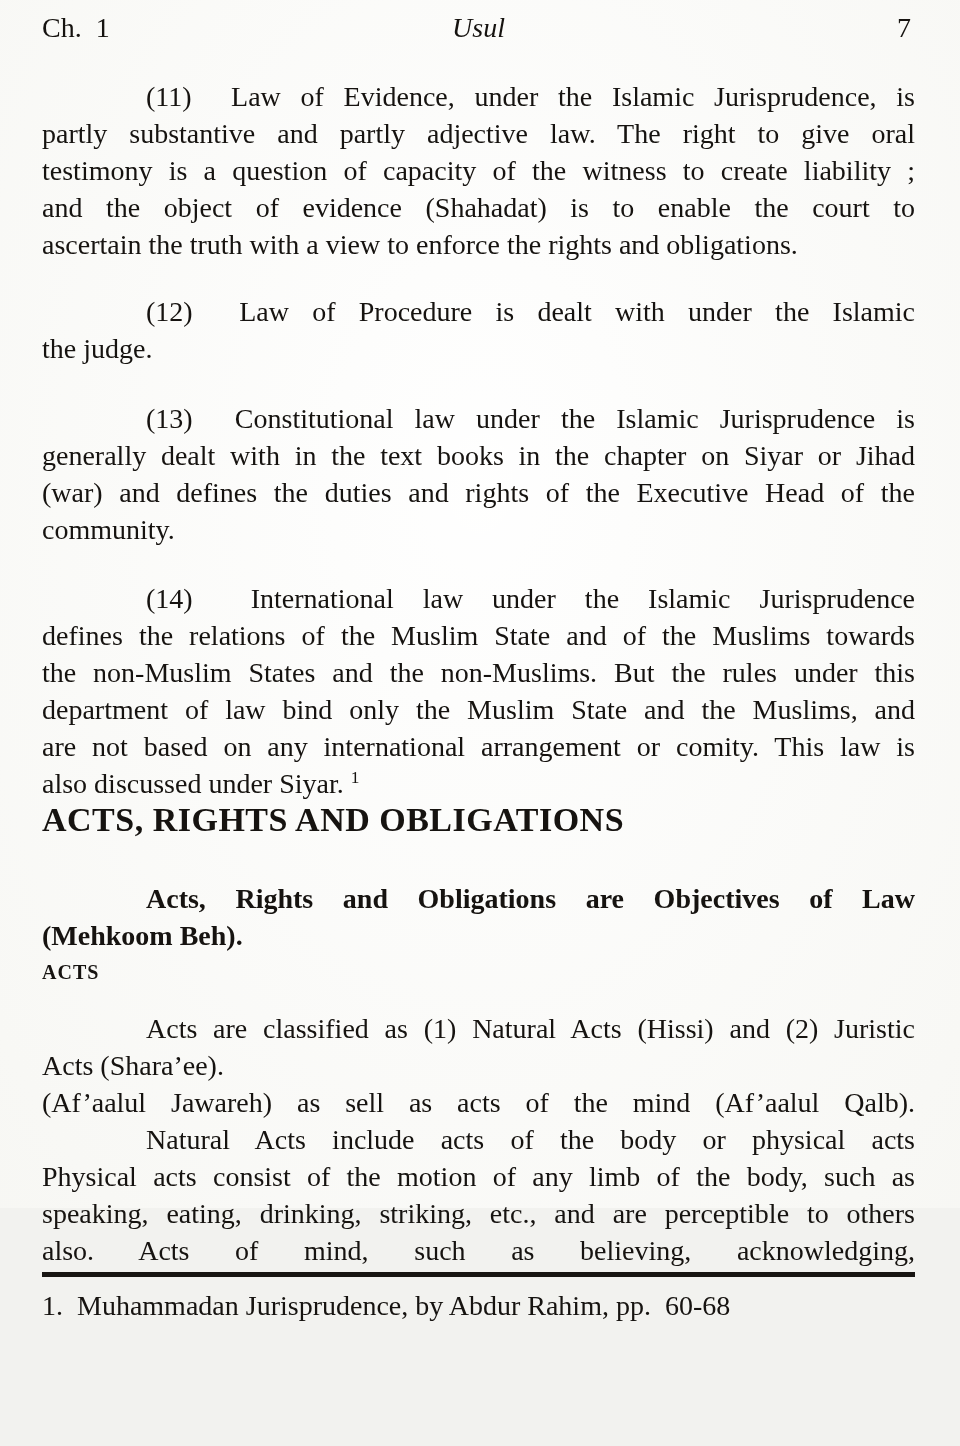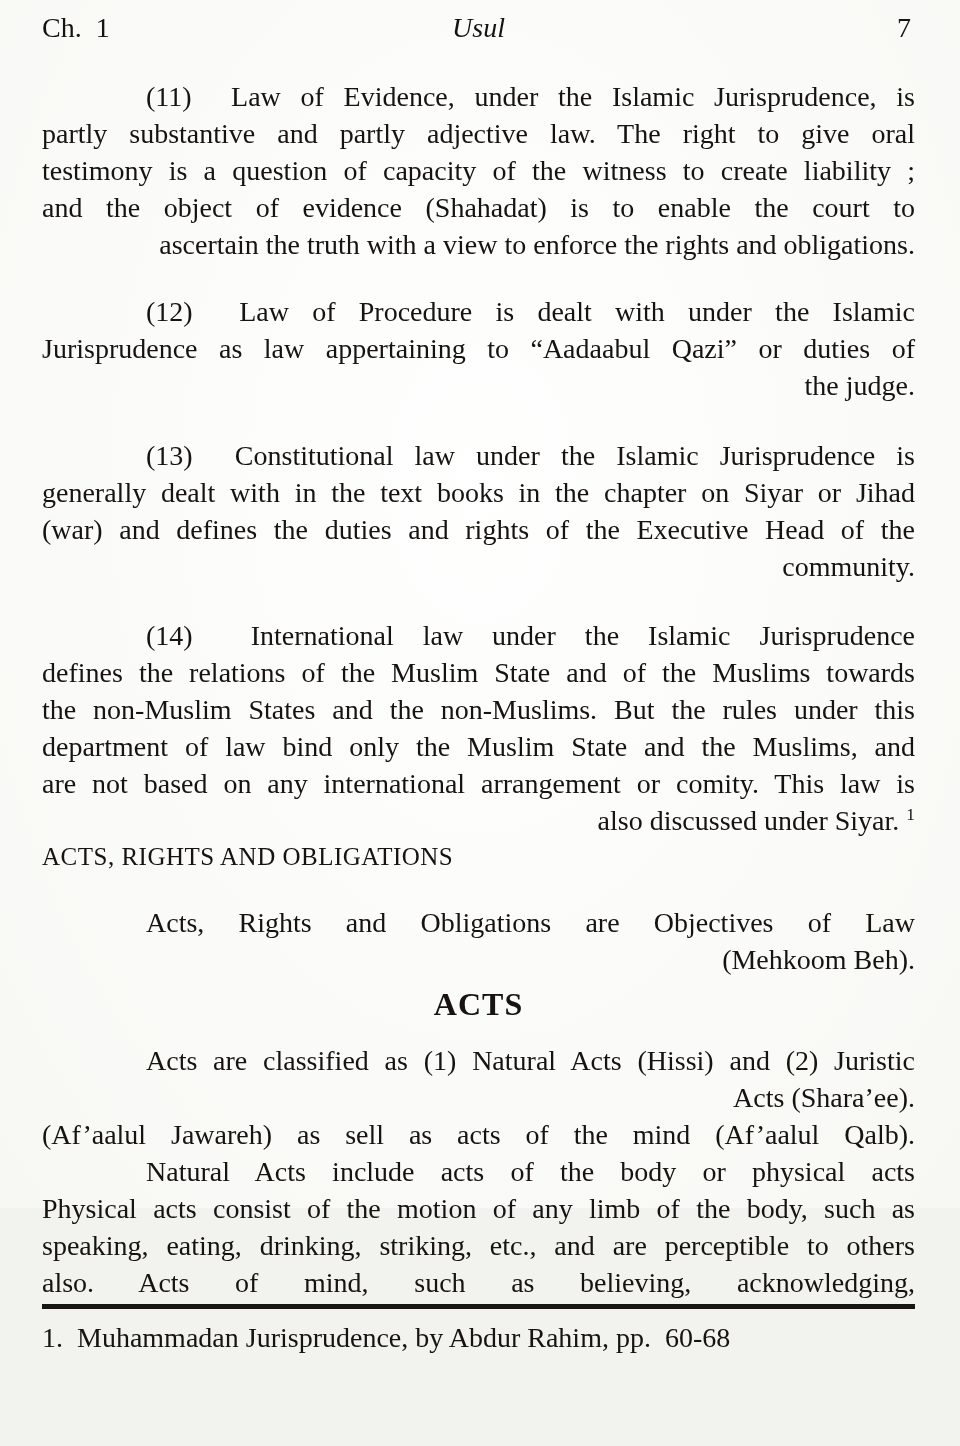--- a/index.html
+++ b/index.html
@@ -35,51 +35,50 @@
   }
   .hdr .hdr-left  { position: absolute; left: 0;  top: 0; white-space: pre-wrap; }
   .hdr .hdr-center{ position: absolute; left: 0; right: 0; top: 0; text-align: center; font-style: italic; }
   .hdr .hdr-right { position: absolute; right: 4px; top: 0; }
 
   
   .para { margin: 0; }
   .line {
     display: block;
     white-space: pre-wrap;
-    text-align: right;
+    text-align: left;
   }
   .just {
     text-align: justify;
     text-align-last: justify;
   }
   .ind { text-indent: 104px; }
 
   .mt-p11 { margin-top: 30px; }
   .mt-p12 { margin-top: 30px; }
   .mt-p13 { margin-top: 33px; }
   .mt-p14 { margin-top: 32px; }
   .mt-h2  { margin-top: 24px; }
-  .mt-p15 { margin-top: 29px; }
+  .mt-p15 { margin-top: 42px; font-weight: bold; }
   .mt-h3  { margin-top: 24px; }
   .mt-p16 { margin-top: 20px; }
   .mt-p17 { margin-top: 0; }
 
   h2.sec-heading {
     margin: 0;
-    font-size: 25px;
+    font-size: 34px;
     line-height: 36px;
-    font-weight: normal;
+    font-weight: bold;
     letter-spacing: 0.5px;
   }
   h3.sec-heading-center {
-    margin: 8px;
-    font-size: 32px;
+    margin: 0;
+    font-size: 20px;
     line-height: 36px;
     font-weight: bold;
-    text-align: center;
     letter-spacing: 1px;
   }
   sup.fn-ref {
     font-size: 0.62em;
     vertical-align: super;
     line-height: 0;
   }
   .fn-rule {
     margin-top: 3px;
     border: 0;
@@ -107,21 +106,20 @@
   <p class="para mt-p11">
     <span class="line just ind">(11)  Law of Evidence, under the Islamic Jurisprudence, is</span>
     <span class="line just">partly substantive and partly adjective law. The right to give oral</span>
     <span class="line just">testimony is a question of capacity of the witness to create liability ;</span>
     <span class="line just">and the object of evidence (Shahadat) is to enable the court to</span>
     <span class="line">ascertain the truth with a view to enforce the rights and obligations.</span>
   </p>
 
   <p class="para mt-p12">
     <span class="line just ind">(12)  Law of Procedure is dealt with under the Islamic</span>
-    <span class="line just">Jurisprudence as law appertaining to “Aadaabul Qazi” or duties of</span>
     <span class="line">the judge.</span>
   </p>
 
   <p class="para mt-p13">
     <span class="line just ind">(13)  Constitutional law under the Islamic Jurisprudence is</span>
     <span class="line just">generally dealt with in the text books in the chapter on Siyar or Jihad</span>
     <span class="line just">(war) and defines the duties and rights of the Executive Head of the</span>
     <span class="line">community.</span>
   </p>
 

